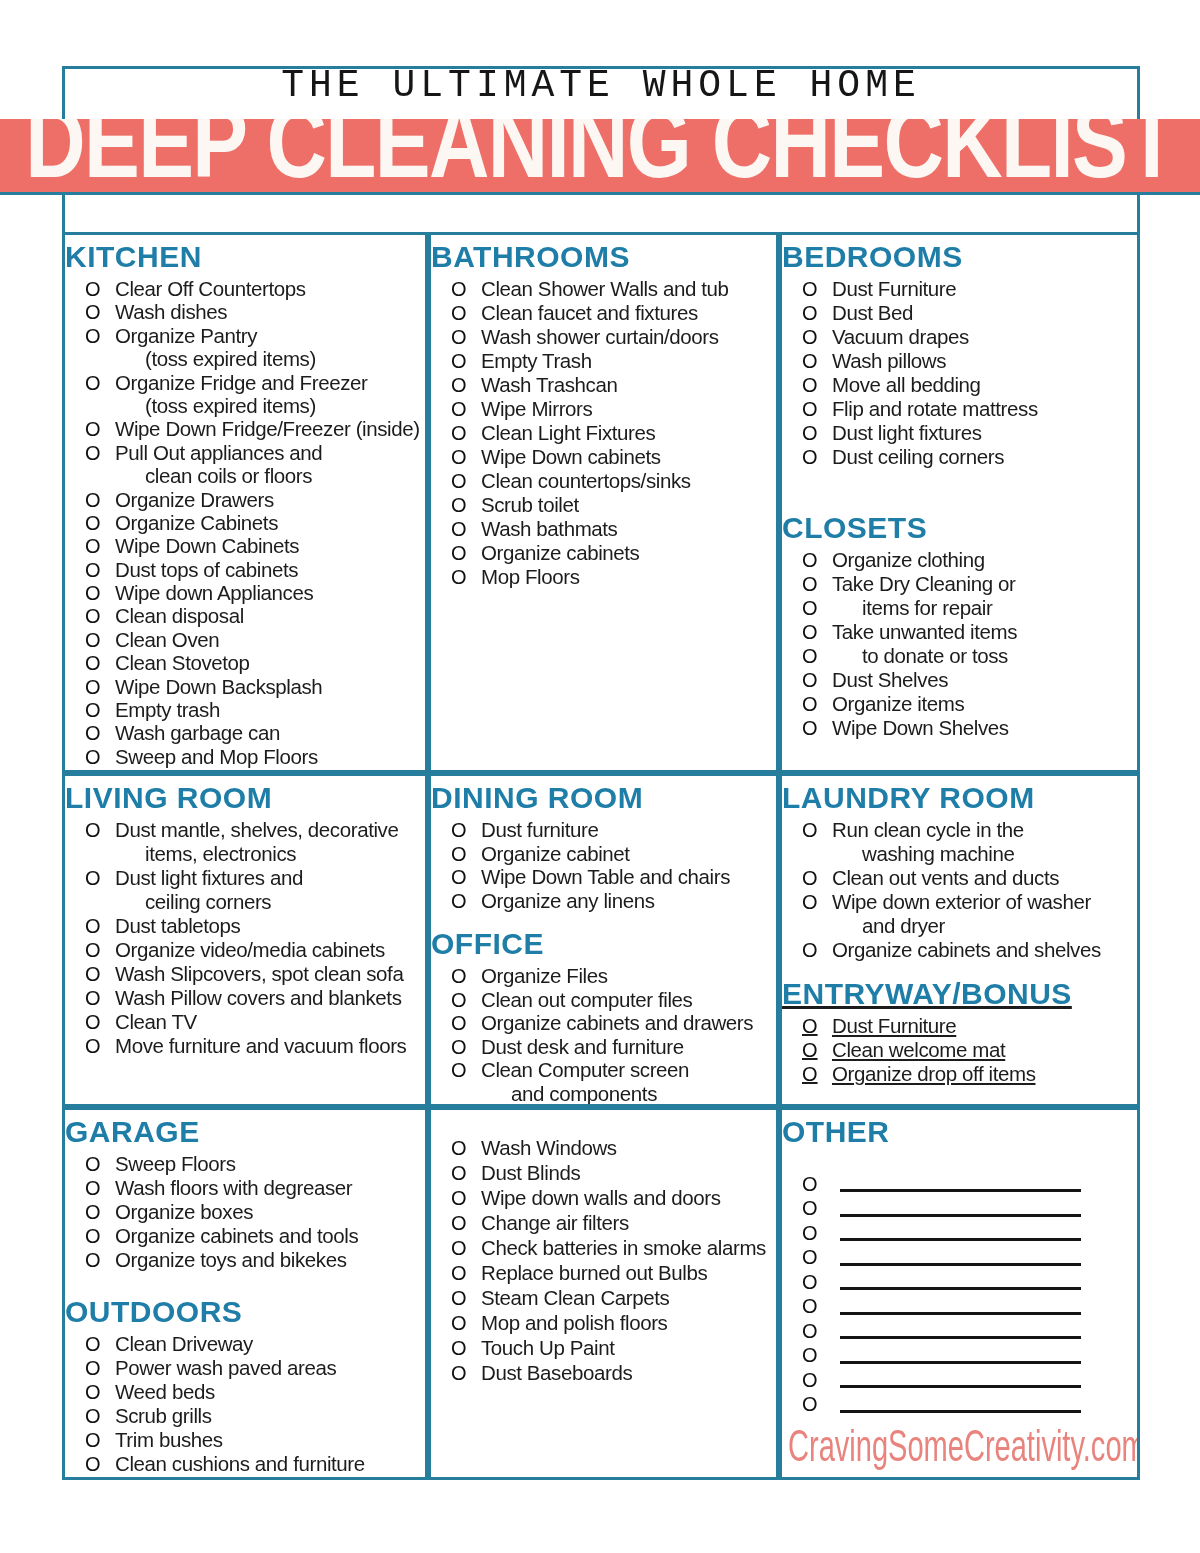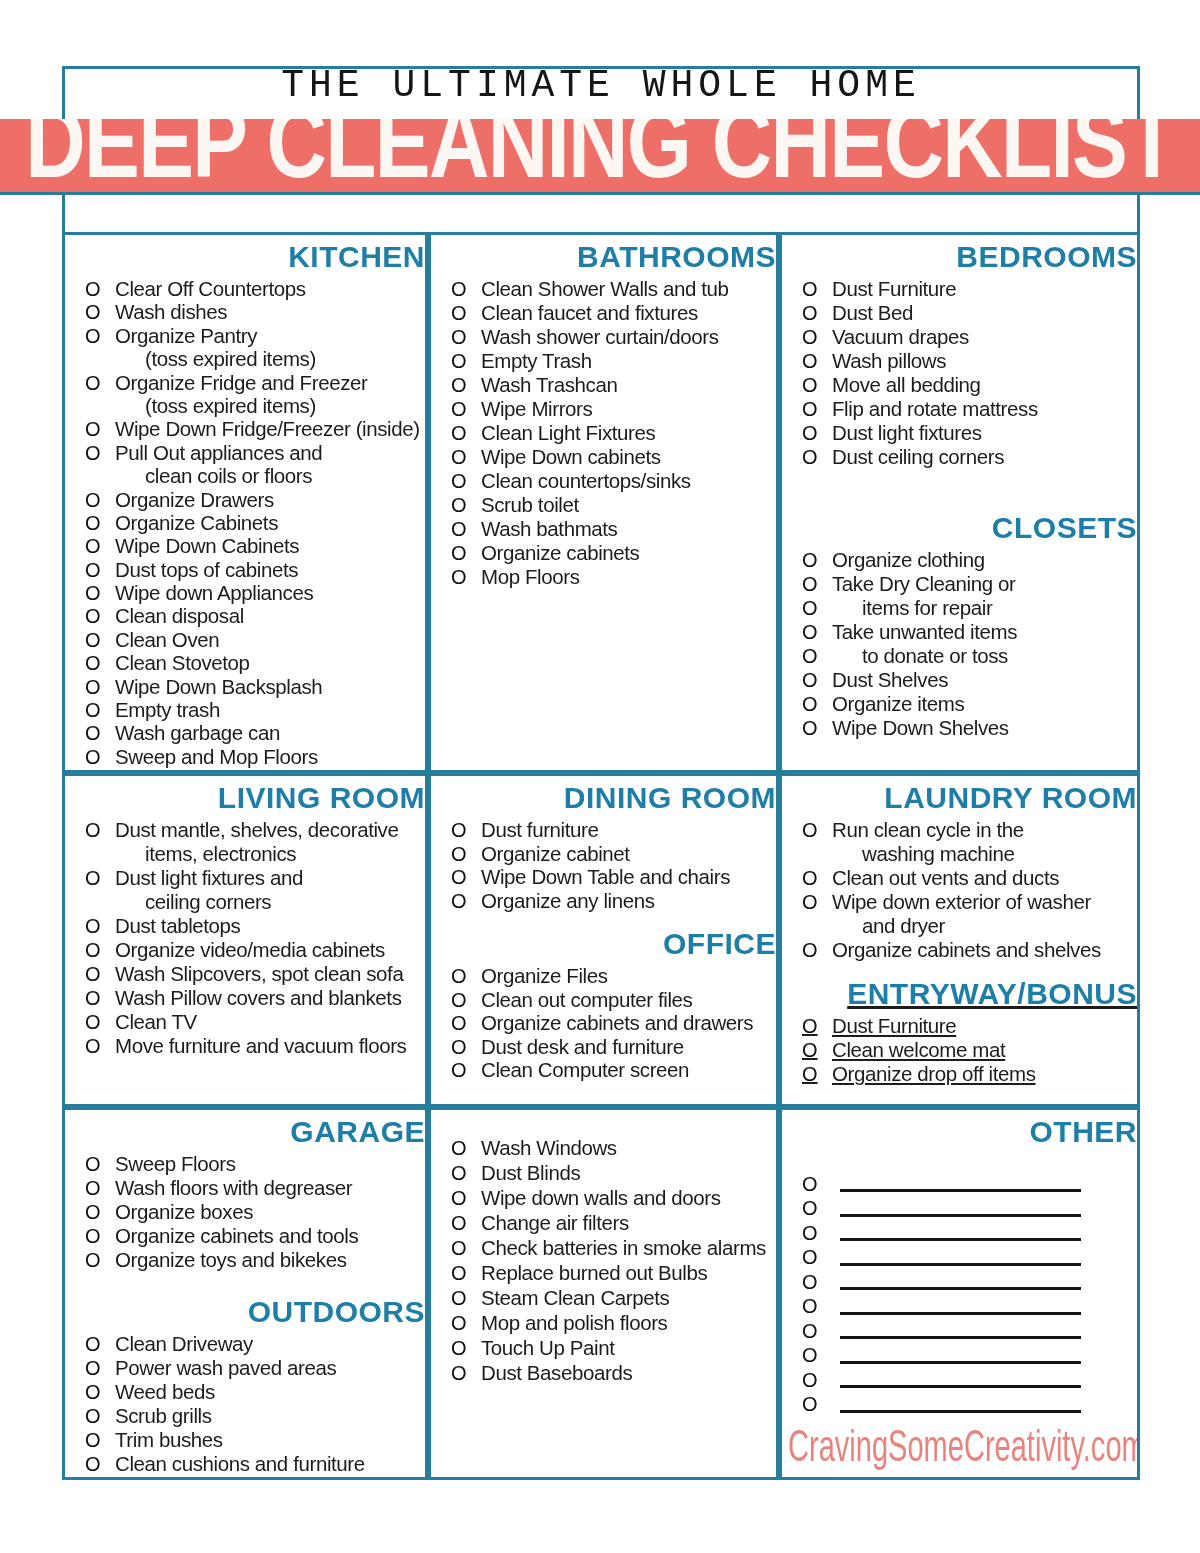--- a/index.html
+++ b/index.html
@@ -30,21 +30,21 @@
   .banner-text{color:#fdf7f4;font-weight:700;font-size:102px;line-height:100px;
     letter-spacing:-2px;white-space:nowrap;transform:scaleX(0.82);transform-origin:center center;}
 
   
   .grid{position:absolute;left:62px;top:232px;width:1078px;
     display:grid;grid-template-columns:366px 351px 361px;
     grid-template-rows:541px 334px 373px;}
   .cell{border:3px solid var(--teal-border);background:#fff;position:relative;
     overflow:hidden;padding-top:4px;}
 
-  .sec-title{font-size:30px;line-height:36px;font-weight:700;text-align:right;
+  .sec-title{font-size:30px;line-height:36px;font-weight:700;text-align:left;
     color:var(--teal-header);letter-spacing:0.5px;}
   .lines{margin-top:2px;}
   .line{display:flex;align-items:baseline;height:24px;white-space:nowrap;}
   .obox{flex:0 0 30px;margin-left:20px;text-align:left;font-size:20px;color:#111;}
   .txt{font-size:20.5px;letter-spacing:-0.4px;color:var(--ink);}
   .line.ind .txt{margin-left:30px;}
 
   
   .cell-kitchen .line{height:23.4px;}
   .cell-bedrooms .sec + .sec{margin-top:41px;}
@@ -386,20 +386,24 @@
               <span class="txt">Organize cabinets and drawers</span>
             </div>
             <div class="line">
               <span class="obox">O</span>
               <span class="txt">Dust desk and furniture</span>
             </div>
             <div class="line">
               <span class="obox">O</span>
               <span class="txt">Clean Computer screen</span>
             </div>
+            <div class="line ind">
+              <span class="obox"></span>
+              <span class="txt">and components</span>
+            </div>
           </div>
         </div>
       </div>
       <div class="cell cell-laundry">
         <div class="sec">
           <div class="sec-title">LAUNDRY ROOM</div>
           <div class="lines">
             <div class="line">
               <span class="obox">O</span>
               <span class="txt">Run clean cycle in the</span>

